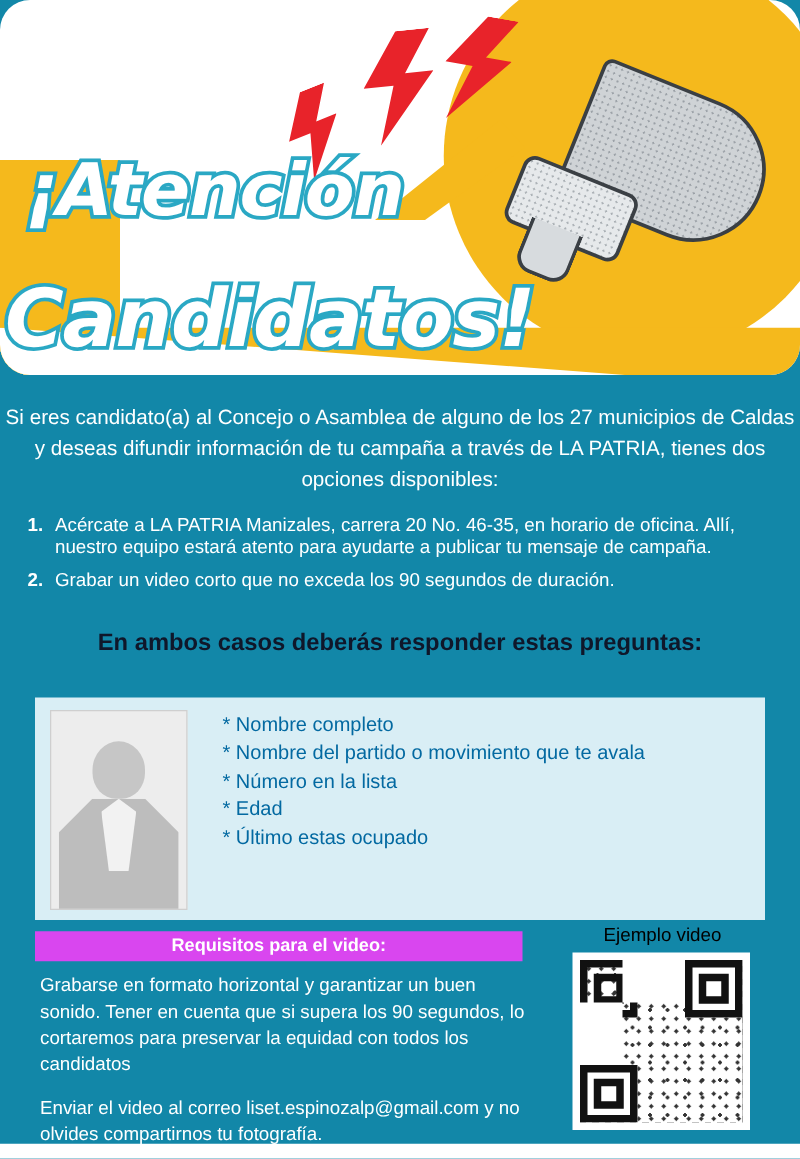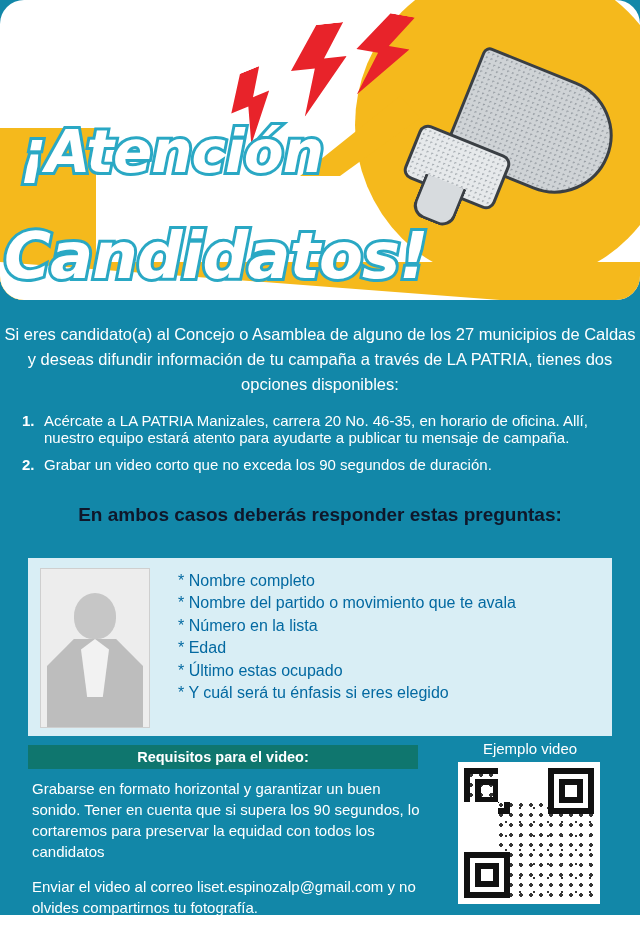--- a/index.html
+++ b/index.html
@@ -179,36 +179,36 @@
   }
   .qlist{
     position:absolute;left:150px;top:12px;width:420px;
     color:#0369a1;font-size:16px;line-height:22.4px;
   }
   .qlist div{white-space:nowrap;}
 
   
   .req-banner{
     position:absolute;left:28px;top:745px;width:390px;height:24px;
-    background:#0f766e;
+    background:#d946ef;
   }
   .req-banner span{
     display:block;text-align:center;color:#ffffff;
     font-weight:bold;font-size:14.5px;line-height:24px;
   }
   .req-text{
     position:absolute;left:32px;top:778px;width:390px;
     color:#ffffff;font-size:15px;line-height:21px;
   }
   .req-text p{margin:0 0 14px 0;}
 
   
   .qr-label{
     position:absolute;left:440px;top:740px;width:180px;
-    text-align:center;color:#ffffff;font-size:15px;
+    text-align:center;color:#000000;font-size:15px;
   }
   .qr-box{
     position:absolute;left:458px;top:762px;width:142px;height:142px;
     background:#ffffff;padding:6px;box-sizing:border-box;
   }
   .qr-canvas{
     width:130px;height:130px;
     background-color:#ffffff;
     background-image:
       repeating-linear-gradient(90deg,#111 0 5px,transparent 5px 10px),
@@ -298,21 +298,20 @@
       <div class="avatar-head"></div>
       <div class="avatar-body"></div>
       <div class="avatar-shirt"></div>
     </div>
     <div class="qlist">
       <div>* Nombre completo</div>
       <div>* Nombre del partido o movimiento que te avala</div>
       <div>* Número en la lista</div>
       <div>* Edad</div>
       <div>* Último estas ocupado</div>
-      <div>* Y cuál será tu énfasis si eres elegido</div>
     </div>
   </div>
 
   <div class="req-banner">
     <span>Requisitos para el video:</span>
   </div>
   <div class="req-text">
     <p>Grabarse en formato horizontal y garantizar un buen sonido. Tener en cuenta que si supera los 90 segundos, lo cortaremos para preservar la equidad con todos los candidatos</p>
     <p>Enviar el video al correo liset.espinozalp@gmail.com y no olvides compartirnos tu fotografía.</p>
   </div>

